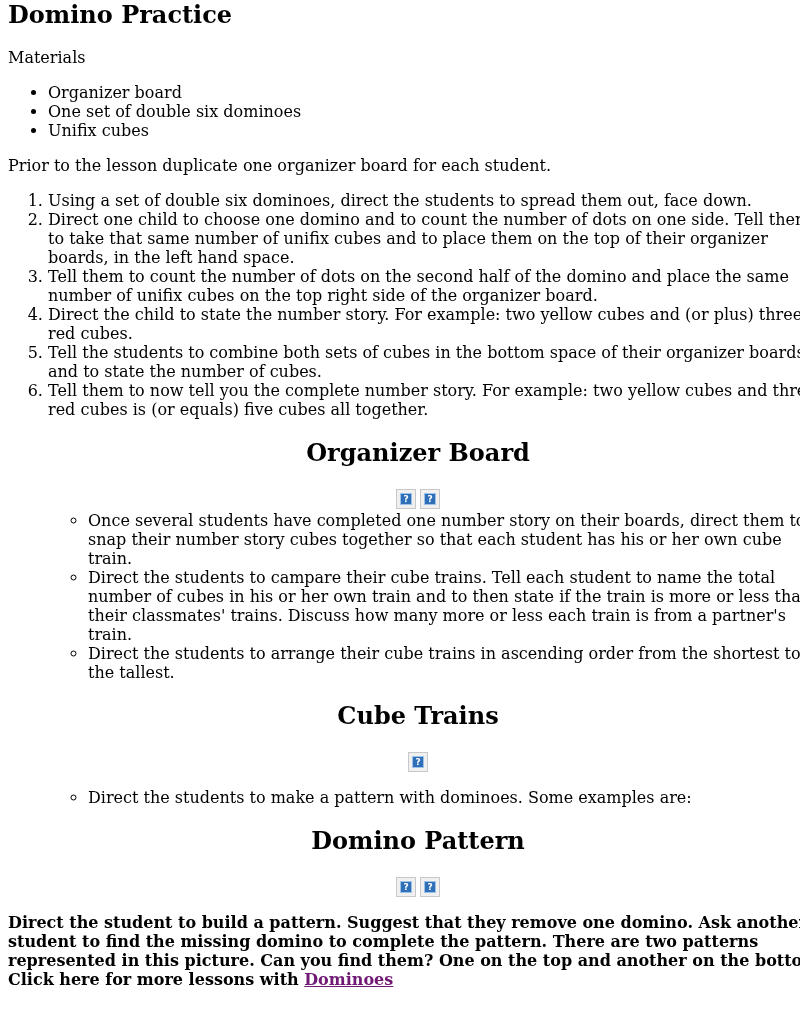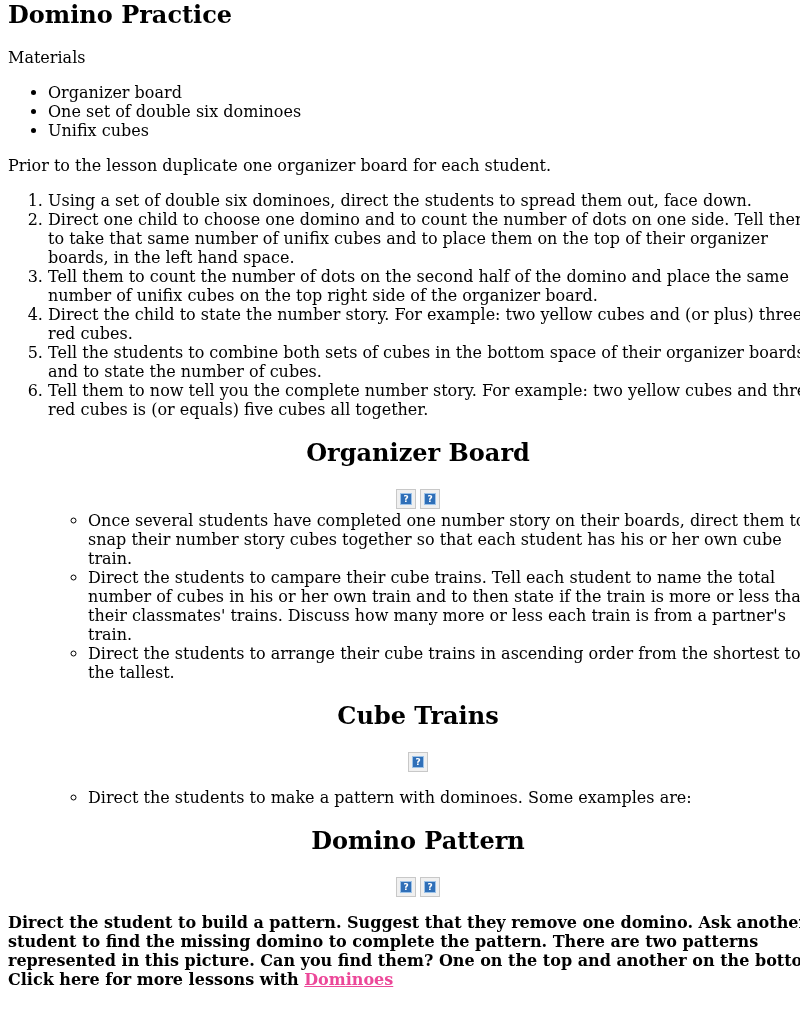--- a/index.html
+++ b/index.html
@@ -93,21 +93,21 @@
       padding-left: 80px;
     }
     ul.circle li {
       line-height: 19px;
     }
     .final {
       font-weight: bold;
       line-height: 19px;
     }
     .final a {
-      color: #ec4899;
+      color: #701a75;
       text-decoration: underline;
       text-align: right;
     }
   </style>
 </head>
 <body>
 
 <div class="wrap">
 
   <h1>Domino Practice</h1>

